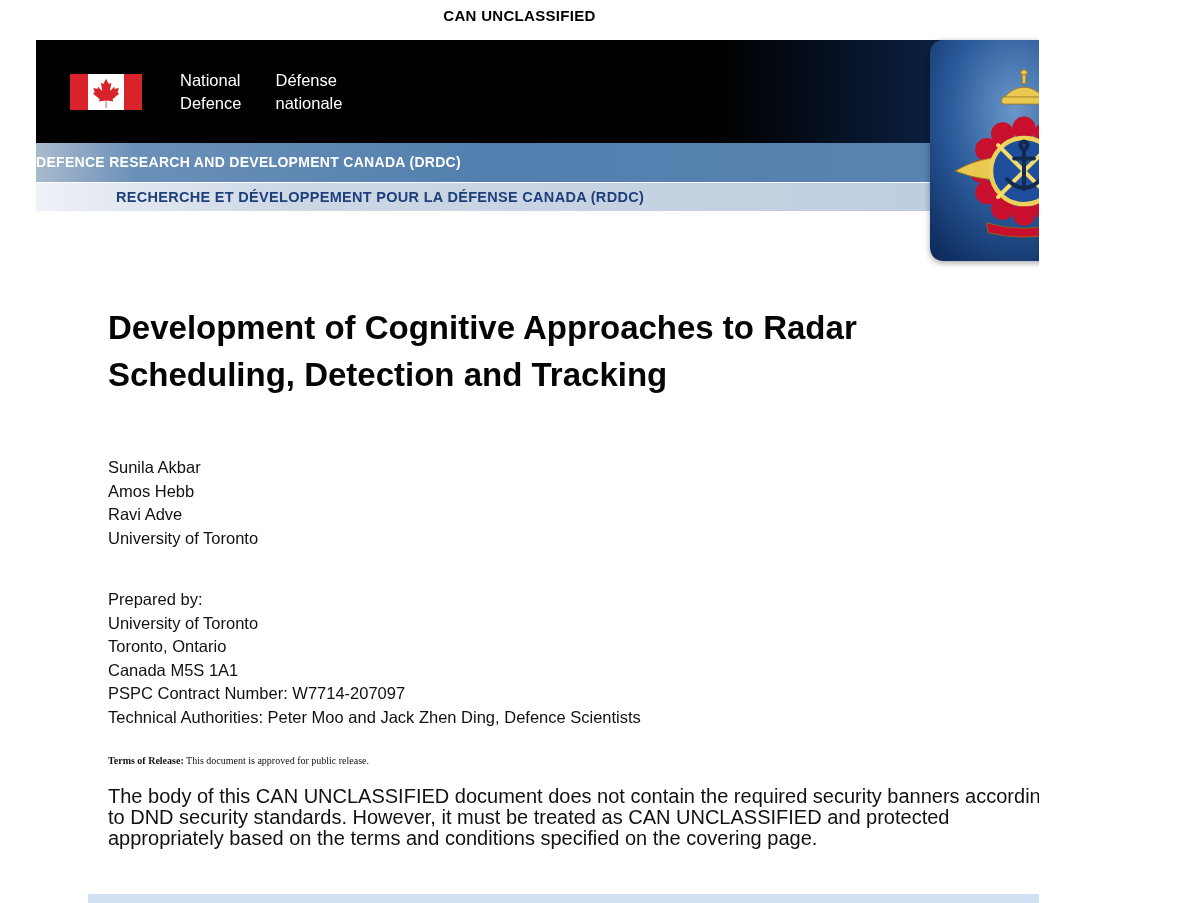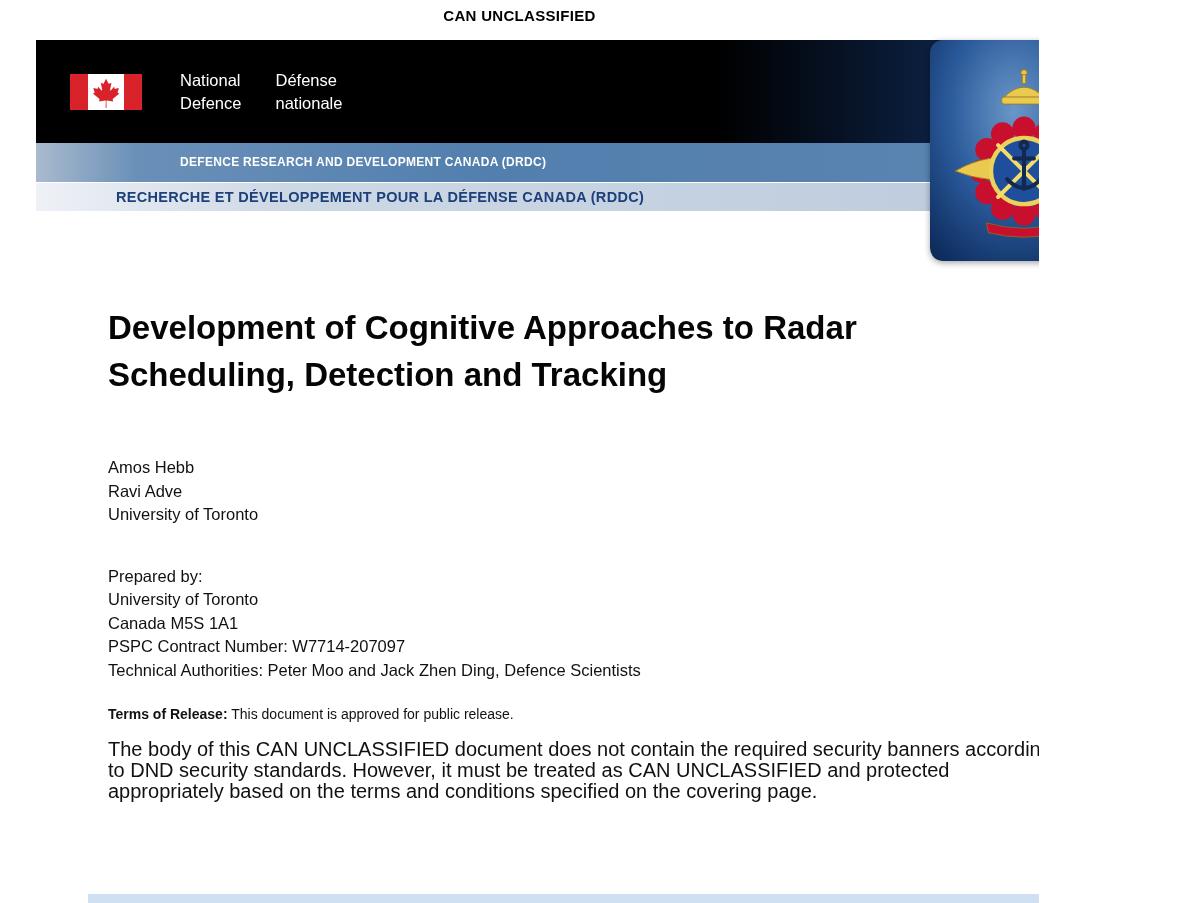--- a/index.html
+++ b/index.html
@@ -44,23 +44,22 @@
     line-height: 23px;
   }
 
   
   .stripe-en {
     position: absolute;
     left: 36px; right: 0; top: 143px; height: 39px;
     background: linear-gradient(to right, #a9bacd 0%, #6a90b8 10%, #527fae 45%, #5b84b1 100%);
     color: #ffffff;
     font-weight: bold;
-    font-size: 12px;
+    font-size: 14px;
     line-height: 39px;
-    padding-left: 144px;
     letter-spacing: 0.3px;
     box-sizing: border-box;
   }
   .stripe-fr {
     position: absolute;
     left: 36px; right: 0; top: 182px; height: 29px;
     background: linear-gradient(to right, #eef1f6 0%, #cdd8e5 25%, #bccbdd 100%);
     border-top: 1px solid #ffffff;
     color: #1d3f7a;
     font-weight: bold;
@@ -105,22 +104,23 @@
     font-size: 16.5px;
     line-height: 23.5px;
   }
   .prepared {
     margin-top: 38px;
     font-size: 16.5px;
     line-height: 23.5px;
   }
   .terms {
     margin: 22px 0 0 0;
-    font-size: 14px;
+    font-size: 10px;
     line-height: 20px;
+    font-family: Liberation Serif, serif;
   }
   .terms b { font-weight: bold; }
   .disclaimer {
     margin: 15px 8px 0 0;
     max-width: 960px;
     font-size: 20px;
     line-height: 21px;
   }
 
   .bottom-bar {
@@ -209,28 +209,30 @@
       </g>
 
       <path d="M43,188 Q85,200 127,188 L125,199 Q85,209 45,199 Z" fill="#c8102e" stroke="#8a6a1a" stroke-width="1"></path>
     </svg>
   </div>
 
   <div class="content">
     <h1 class="doc-title">Development of Cognitive Approaches to Radar Scheduling, Detection and Tracking</h1>
 
     <div class="authors">
+      <div>Sunila Akbar</div>
       <div>Amos Hebb</div>
       <div>Ravi Adve</div>
       <div>University of Toronto</div>
     </div>
 
     <div class="prepared">
       <div>Prepared by:</div>
       <div>University of Toronto</div>
+      <div>Toronto, Ontario</div>
       <div>Canada M5S 1A1</div>
       <div>PSPC Contract Number: W7714-207097</div>
       <div>Technical Authorities: Peter Moo and Jack Zhen Ding, Defence Scientists</div>
     </div>
 
     <p class="terms"><b>Terms of Release:</b> <span>This document is approved for public release.</span></p>
 
     <p class="disclaimer">The body of this CAN UNCLASSIFIED document does not contain the required security banners according to DND security standards. However, it must be treated as CAN UNCLASSIFIED and protected appropriately based on the terms and conditions specified on the covering page.</p>
   </div>
 

